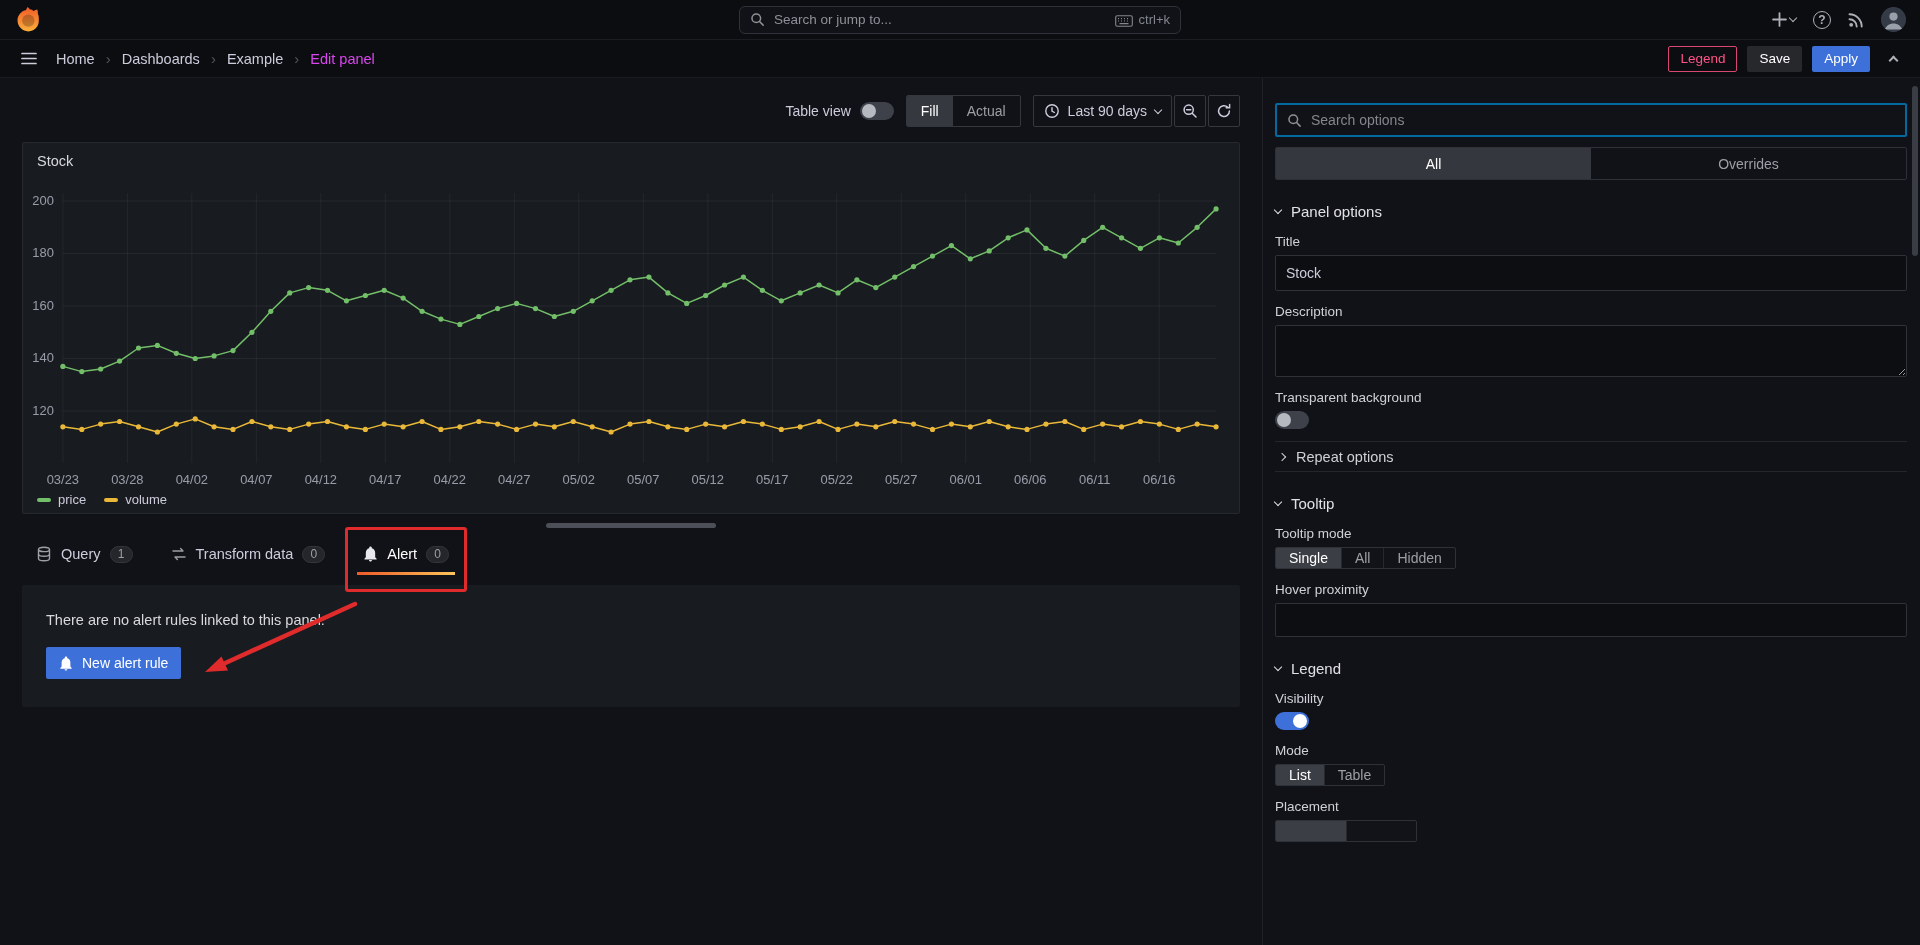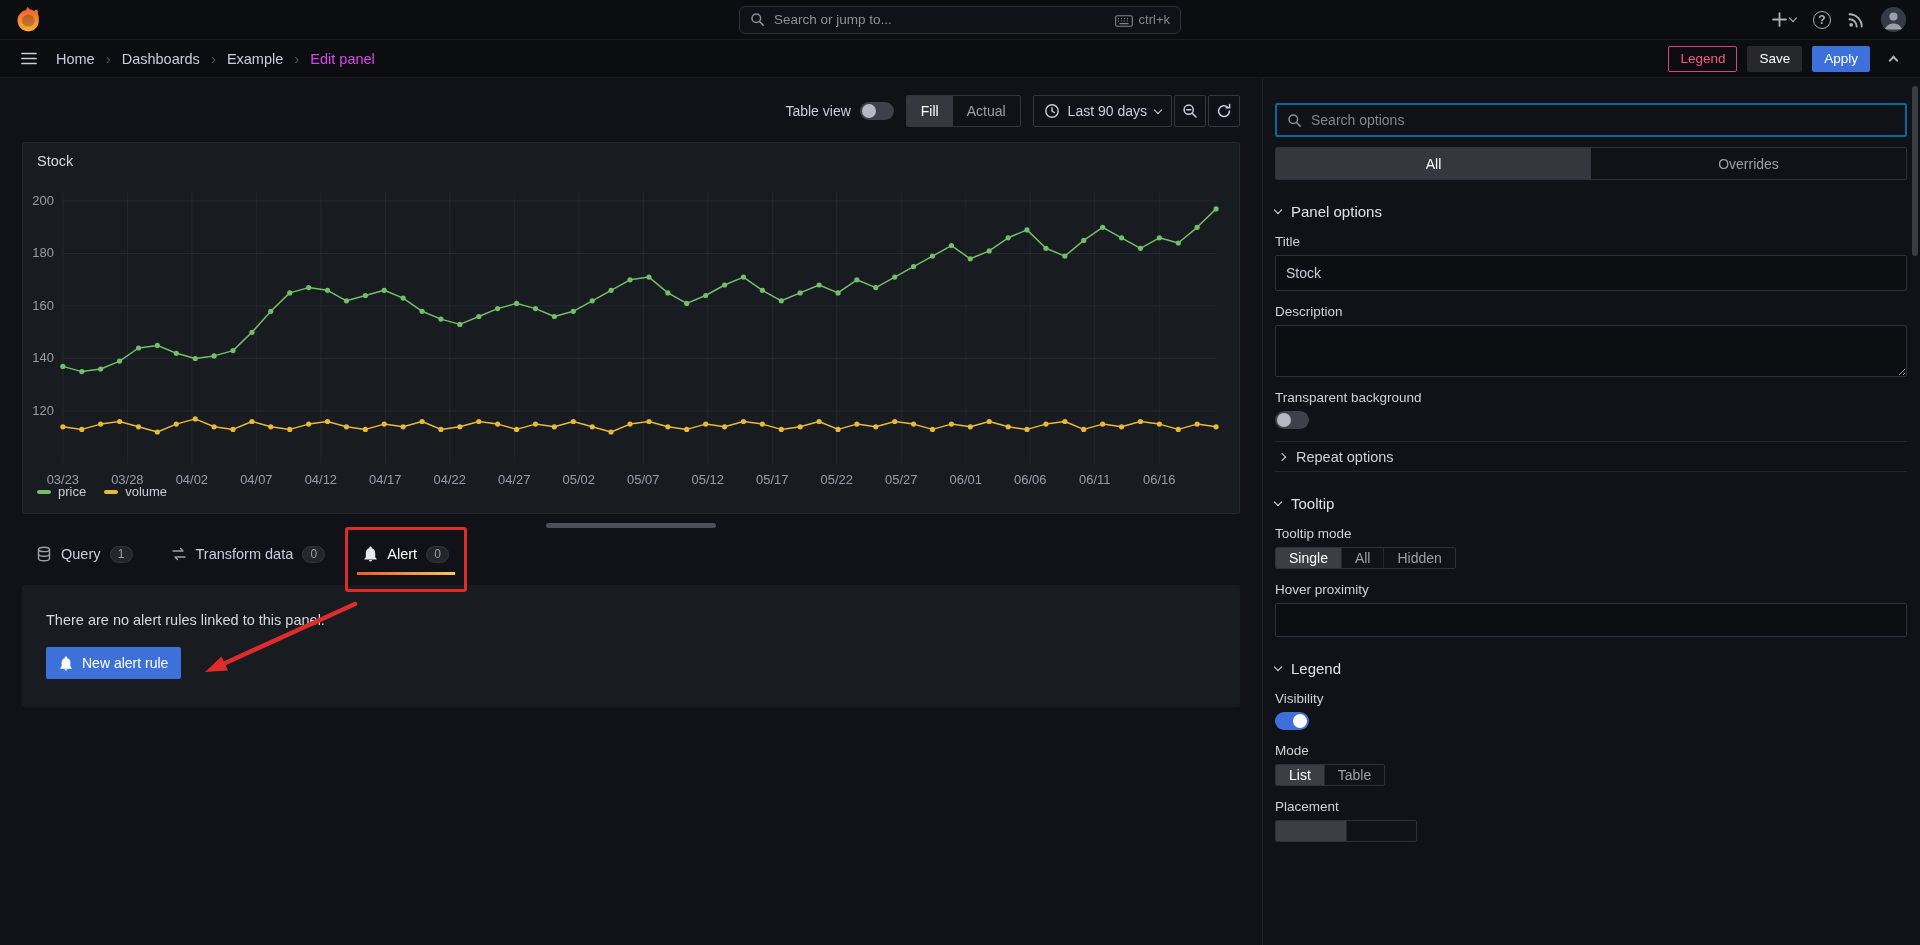--- a/index.html
+++ b/index.html
@@ -49,21 +49,21 @@
 .seg{display:flex;align-items:center;padding:0 14px;font-size:14px;color:#9d9fa6;cursor:pointer}
 .seg.active{background:#35383f;color:#fff;font-weight:500}
 .time-group{display:flex;gap:2px}
 .tbtn{height:32px;border:1px solid #34373d;border-radius:2px;background:#111217;color:#ccccdc;display:inline-flex;align-items:center;gap:8px;padding:0 10px;font-size:14px;cursor:pointer;font-family:inherit}
 .tbtn.icon-only{width:32px;justify-content:center;padding:0}
 
 
 .panel{margin-top:15px;height:372px;background:#181b1f;border:1px solid #25282e;border-radius:2px;position:relative}
 .panel-title{position:absolute;top:10px;left:14px;font-size:14.5px;font-weight:500;color:#d8d9df;z-index:2}
 .chart-svg{position:absolute;inset:0;width:100%;height:100%}
-.legend{position:absolute;left:14px;bottom:14px;display:flex;gap:18px;align-items:center;font-size:13px;color:#ccccdc;z-index:2}
+.legend{position:absolute;left:14px;bottom:6px;display:flex;gap:18px;align-items:center;font-size:13px;color:#ccccdc;z-index:2}
 .lg-item{display:flex;align-items:center;gap:7px;cursor:pointer}
 .lg-swatch{width:14px;height:4px;border-radius:2px;display:inline-block}
 .rhandle{width:170px;height:5px;border-radius:3px;background:#4c4f57;margin:9px auto 0;cursor:row-resize}
 
 
 .tabs{margin-top:5px;display:flex;gap:26px;padding-left:8px;position:relative}
 .tab{display:flex;align-items:center;gap:9px;height:42px;padding:0 6px;font-size:14.5px;color:#ccccdc;cursor:pointer;position:relative}
 .tab .ticon{color:#9d9fa6;display:flex}
 .tab.active{color:#fff}
 .tab.active .ticon{color:#e8e8ee}

